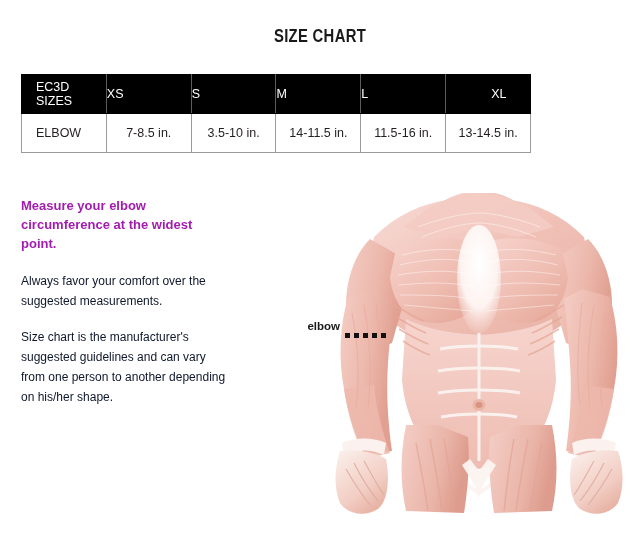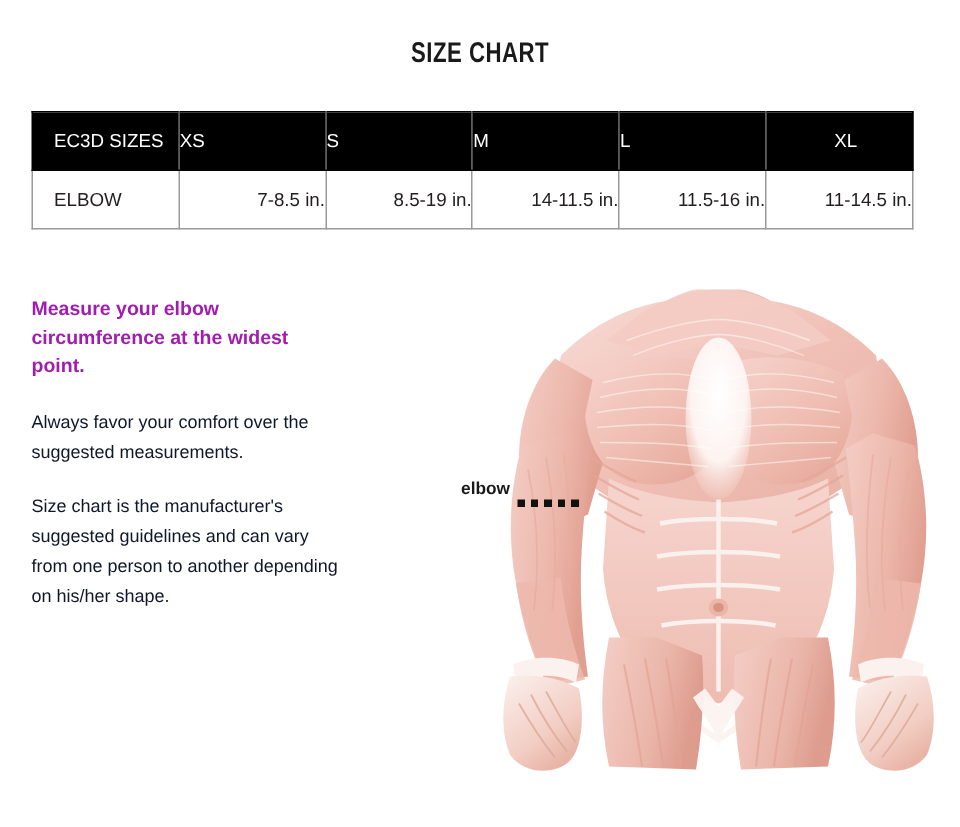--- a/index.html
+++ b/index.html
@@ -31,21 +31,21 @@
     transform: scaleX(0.78);
     transform-origin: center top;
     line-height: 20px;
   }
 
   
   .size-table {
     position: absolute;
     left: 21px;
     top: 74px;
-    width: 588px;
+    width: 510px;
     border-collapse: collapse;
     table-layout: fixed;
   }
   .size-table th, .size-table td {
     border: 1px solid #9a9a9a;
     height: 38px;
     font-size: 12.5px;
     font-weight: normal;
     padding: 0;
     vertical-align: middle;
@@ -63,21 +63,21 @@
     padding-left: 14px;
     border-left-color: #000000;
   }
   .size-table thead th:last-child {
     border-right-color: #000000;
     padding-left: 45px;
   }
   .size-table tbody td {
     background: #ffffff;
     color: #231f20;
-    text-align: right;
+    text-align: center;
     border-color: #9a9a9a;
   }
   .size-table tbody td.rowlabel {
     text-align: left;
     padding-left: 14px;
   }
 
   
   .copy-block {
     position: absolute;
@@ -147,24 +147,24 @@
       <th>S</th>
       <th>M</th>
       <th>L</th>
       <th>XL</th>
     </tr>
   </thead>
   <tbody>
     <tr>
       <td class="rowlabel">ELBOW</td>
       <td>7-8.5 in.</td>
-      <td>8.5-19 in.</td>
+      <td>3.5-10 in.</td>
       <td>14-11.5 in.</td>
       <td>11.5-16 in.</td>
-      <td>11-14.5 in.</td>
+      <td>13-14.5 in.</td>
     </tr>
   </tbody>
 </table>
 
 <div class="copy-block">
   <p class="copy-heading">Measure your elbow circumference at the widest point.</p>
   <p class="copy-para">Always favor your comfort over the suggested measurements.</p>
   <p class="copy-para">Size chart is the manufacturer's suggested guidelines and can vary from one person to another depending on his/her shape.</p>
 </div>
 

